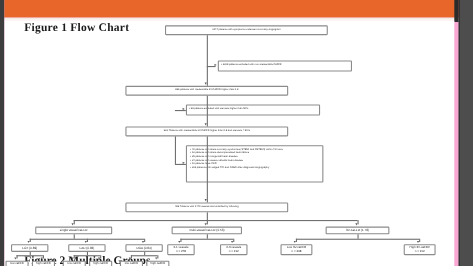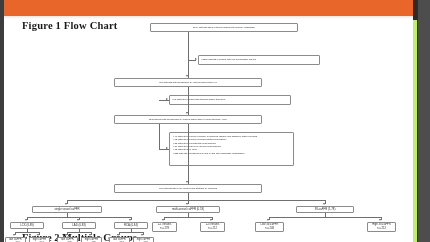--- a/index.html
+++ b/index.html
@@ -1,19 +1,19 @@
 <!DOCTYPE html>
 <html><head>
 <meta charset="utf-8">
 <style>
   * { box-sizing: border-box; margin:0; padding:0; }
   html,body { width:430px; height:242px; overflow:hidden; background:#3a3a3a; }
   body { font-family:"Liberation Sans", sans-serif; }
 
-  #app { position:relative; width:430px; height:242px; background:#bef264; }
+  #app { position:relative; width:430px; height:242px; background:#f9a8d4; }
 
   
   #topbar { position:absolute; left:4px; top:0; width:414px; height:16px; background:#e8662a; }
   #topbar-shadow { position:absolute; left:4px; top:16px; width:414px; height:3px;
                    background:linear-gradient(#f2e4dc,#ffffff); }
 
   
   .edge-l { position:absolute; left:0; top:0; width:4px; height:242px; background:#3d3d3d; }
   .edge-r { position:absolute; left:417px; top:0; width:13px; height:242px; background:#4d4d4d; }
   .edge-r-line { position:absolute; left:417px; top:0; width:1px; height:242px; background:#2e2e2e; }

